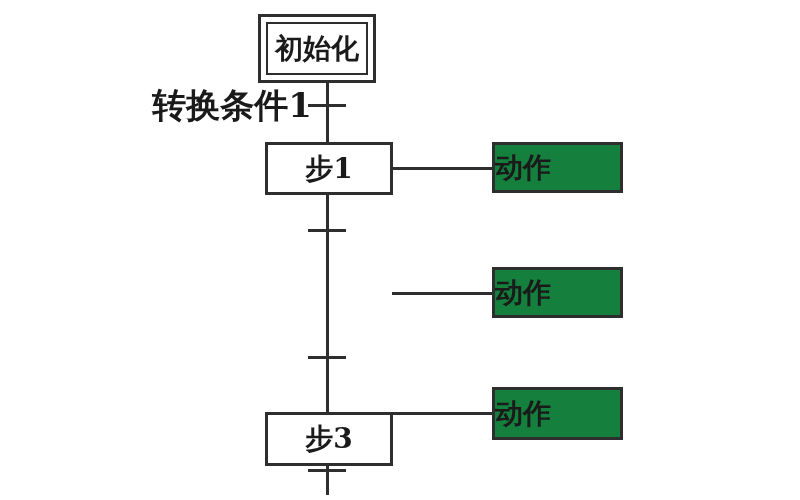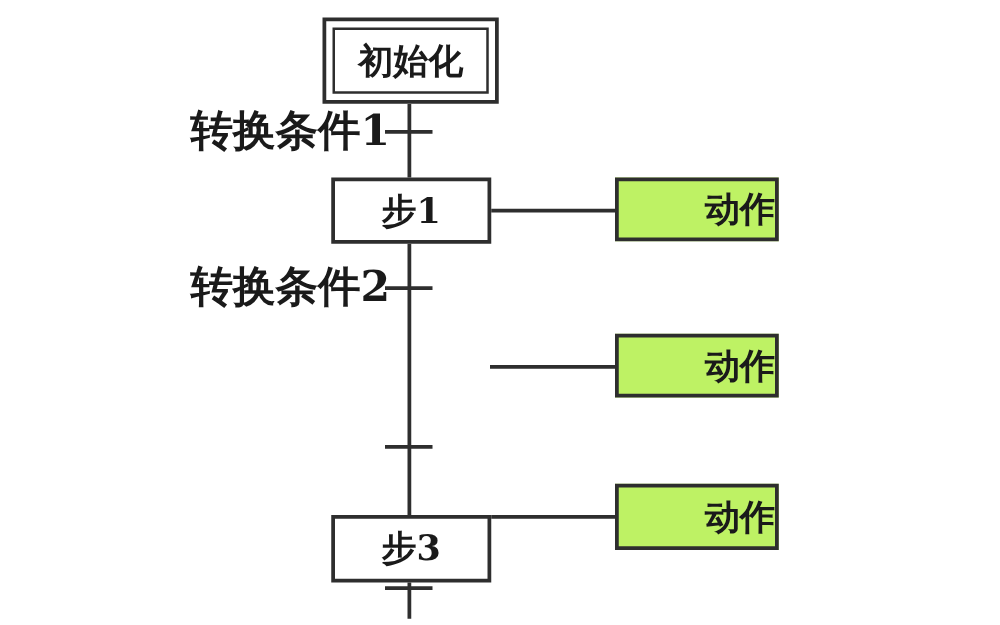--- a/index.html
+++ b/index.html
@@ -41,21 +41,21 @@
     font-size: 34px;
     font-weight: bold;
     line-height: 32px;
     white-space: nowrap;
     z-index: 2;
   }
   .init-outer {
     position: absolute;
     left: 258px;
     top: 14px;
-    width: 141px;
+    width: 118px;
     height: 69px;
     box-sizing: border-box;
     border: 3px solid var(--line, #2e2e2e);
     background: #ffffff;
     padding: 5px;
     z-index: 2;
   }
   .init-inner {
     width: 100%;
     height: 100%;
@@ -82,24 +82,24 @@
     font-weight: bold;
     z-index: 2;
   }
   .actionbox {
     position: absolute;
     left: 492px;
     width: 131px;
     height: 52px;
     box-sizing: border-box;
     border: 3px solid var(--line, #2e2e2e);
-    background: #bef264;
+    background: #15803d;
     display: flex;
     align-items: center;
-    justify-content: flex-end;
+    justify-content: flex-start;
     font-size: 28px;
     font-weight: bold;
     z-index: 2;
   }
   .connector {
     position: absolute;
     left: 392px;
     width: 100px;
     height: 3px;
     background: var(--line, #2e2e2e);
@@ -124,21 +124,20 @@
 
   <div class="stepbox" style="top:142px;">
     <span>步1</span>
   </div>
   <div class="connector" style="top:167px;"></div>
   <div class="actionbox" style="top:142px; height:51px;">
     <span>动作</span>
   </div>
 
   <div class="tick" style="top:229px;"></div>
-  <div class="tlabel" style="top:214px;">转换条件2</div>
 
   <div class="connector" style="top:292px;"></div>
   <div class="actionbox" style="top:267px; height:51px;">
     <span>动作</span>
   </div>
 
   <div class="tick" style="top:356px;"></div>
 
   <div class="stepbox" style="top:388px; height:54px;margin-top:24px;">
     <span>步3</span>

